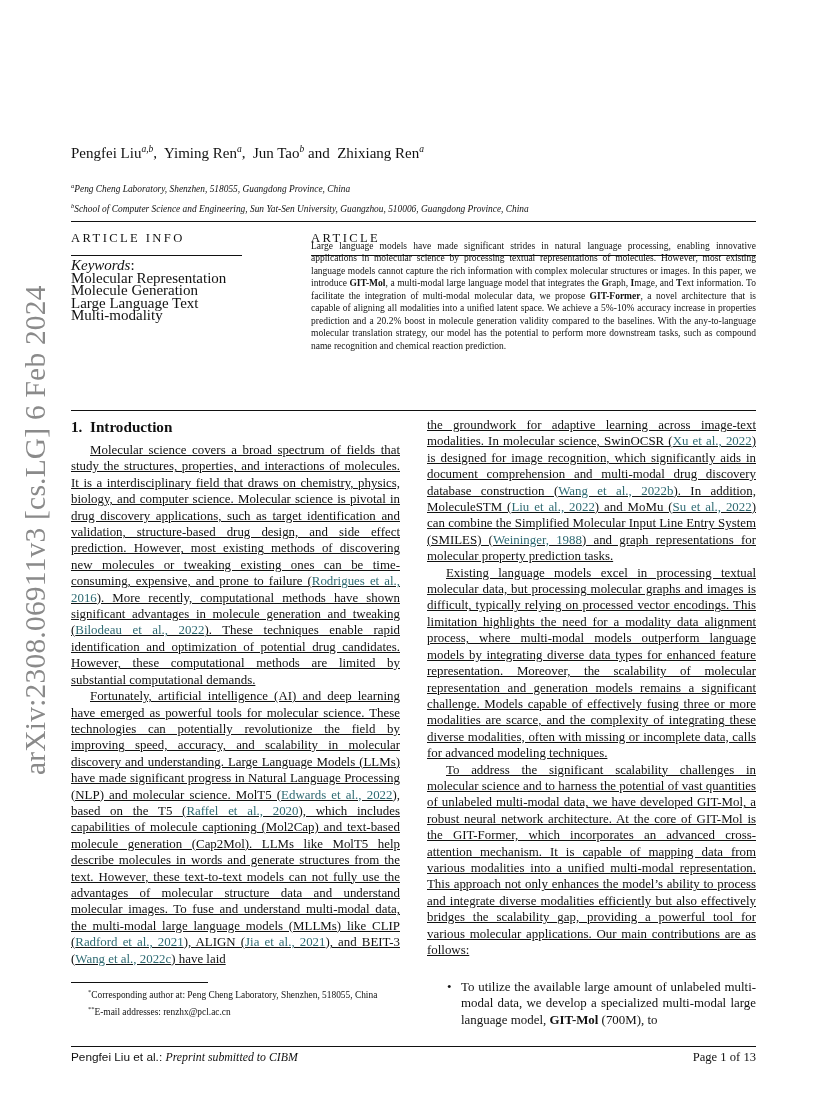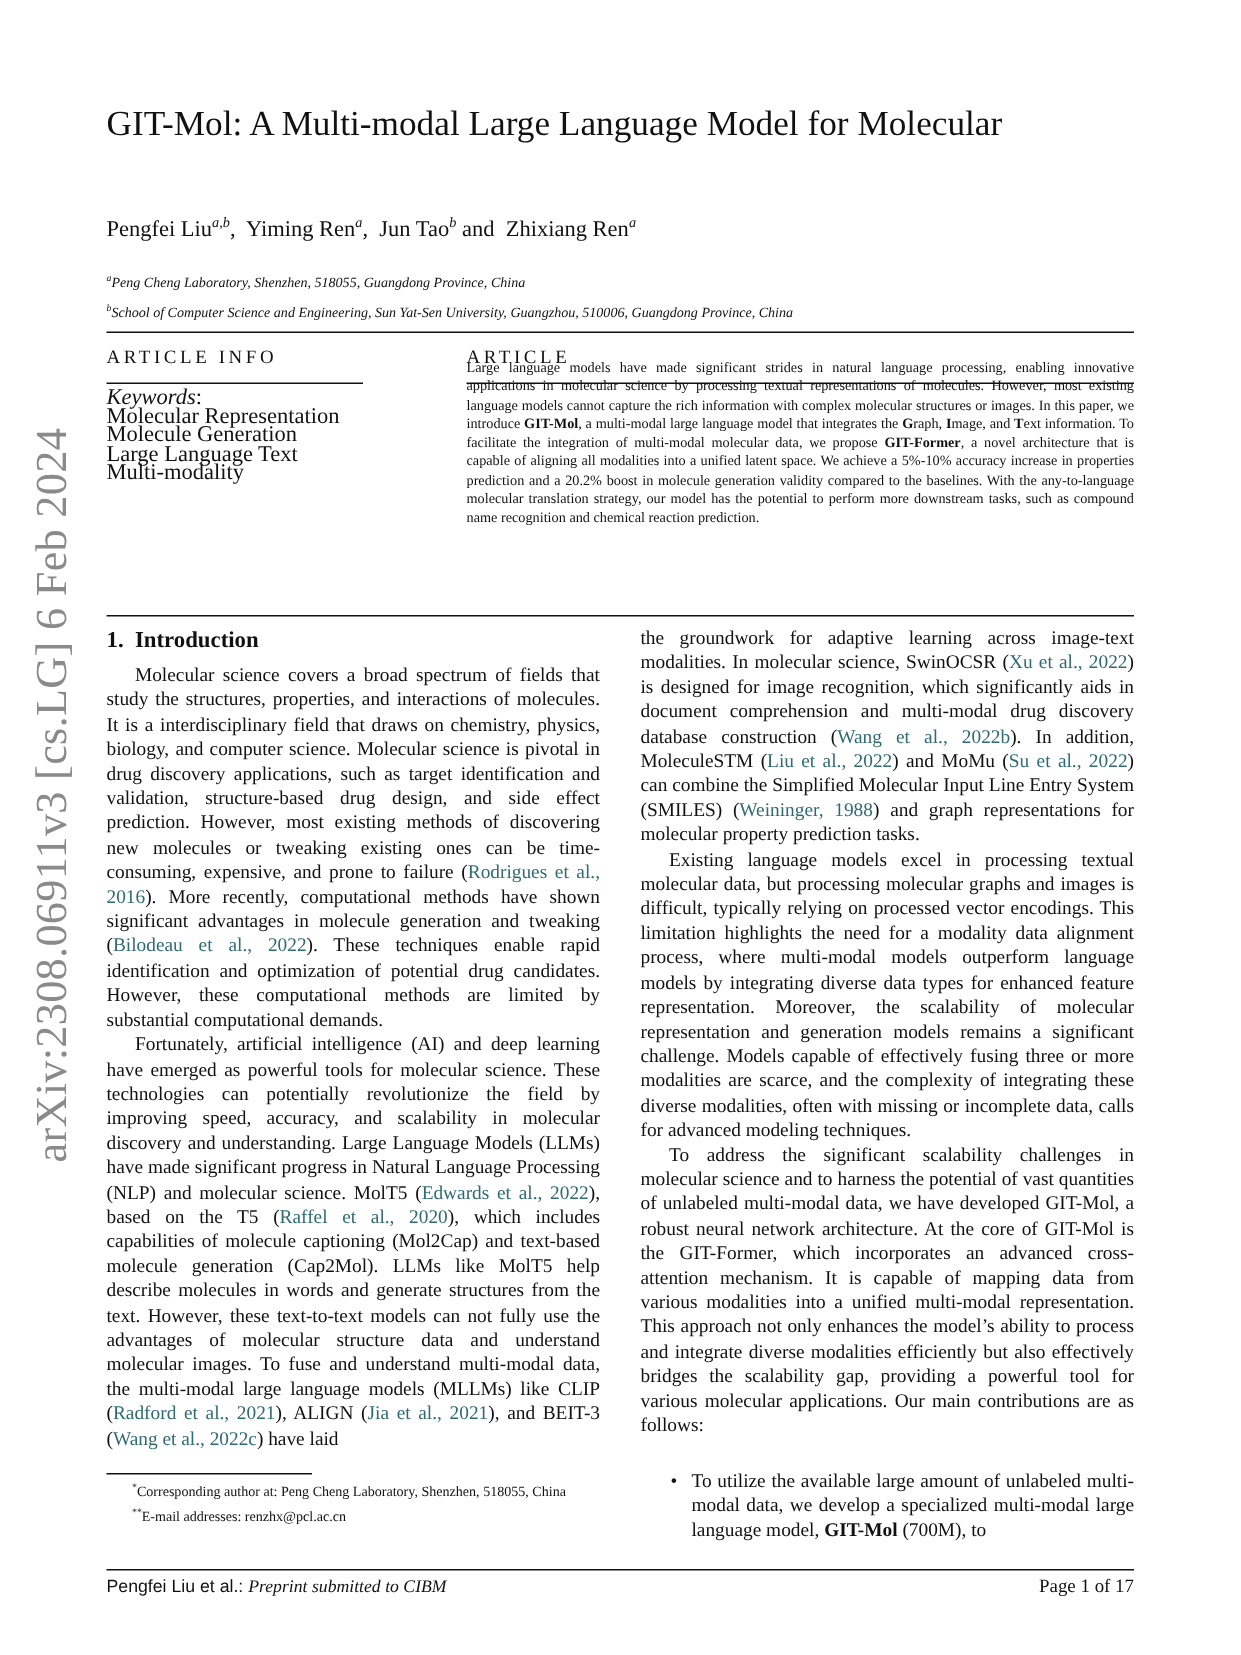--- a/index.html
+++ b/index.html
@@ -36,21 +36,21 @@
   }
   .keywords .kw-label { font-style: italic; }
   .abstract {
     position: absolute; left: 311px; top: 240px; width: 445px;
     font-size: 9.5px; line-height: 12.45px; text-align: justify; margin: 0;
   }
   .col {
     position: absolute; top: 0; font-size: 12.9px; line-height: 16.4px;
     text-align: justify; hyphens: manual;
   }
-  .col p { margin: 0; text-indent: 19px; }
+  .col p { margin: 0; text-indent: 19px; text-decoration: underline; }
   .col p.noindent { text-indent: 0; }
   .sec-head {
     position: absolute; left: 71px; top: 418px; font-weight: bold; font-size: 15.2px; margin: 0;
   }
   .cite { color: #2f6b73; }
   .footnotes {
     position: absolute; left: 71px; top: 985px; width: 334px; font-size: 9.4px; line-height: 13px;
   }
   .footnotes .fn { text-indent: 17px; }
   .footnotes sup { font-size: 6.5px; }
@@ -68,21 +68,21 @@
   .footer-right {
     position: absolute; right: 71px; top: 1050px; font-size: 12.6px;
   }
 </style>
 </head>
 <body>
 
 <div class="arxiv-stamp">arXiv:2308.06911v3  [cs.LG]  6 Feb 2024</div>
 
 <h1 class="title">
-  <span>GIT-Mol: A Multi-modal Large Language Model for Molecular</span><br>
+  <br>
 </h1>
 
 <div class="authors">
   <span>Pengfei Liu</span><sup>a,b</sup>,&nbsp;
   <span>Yiming Ren</span><sup>a</sup>,&nbsp;
   <span>Jun Tao</span><sup>b</sup>
   <span>and</span>&nbsp;
   <span>Zhixiang Ren</span><sup>a</sup>
 </div>
 
@@ -133,13 +133,13 @@
 <div class="bullets">
   <div class="bullet-item">
     <span class="bullet-dot">•</span><span>To utilize the available large amount of unlabeled multi-modal data, we develop a specialized multi-modal large language model, </span><b>GIT-Mol</b><span> (700M), to</span>
   </div>
 </div>
 
 <div class="rule" style="left:71px; top:1046px; width:685px;"></div>
 <div class="footer-left">
   <span class="auth">Pengfei Liu et al.</span><span class="auth">: </span><span class="venue">Preprint submitted to CIBM</span>
 </div>
-<div class="footer-right">Page 1 of 17</div>
+<div class="footer-right">Page 1 of 13</div>
 
 </body></html>

